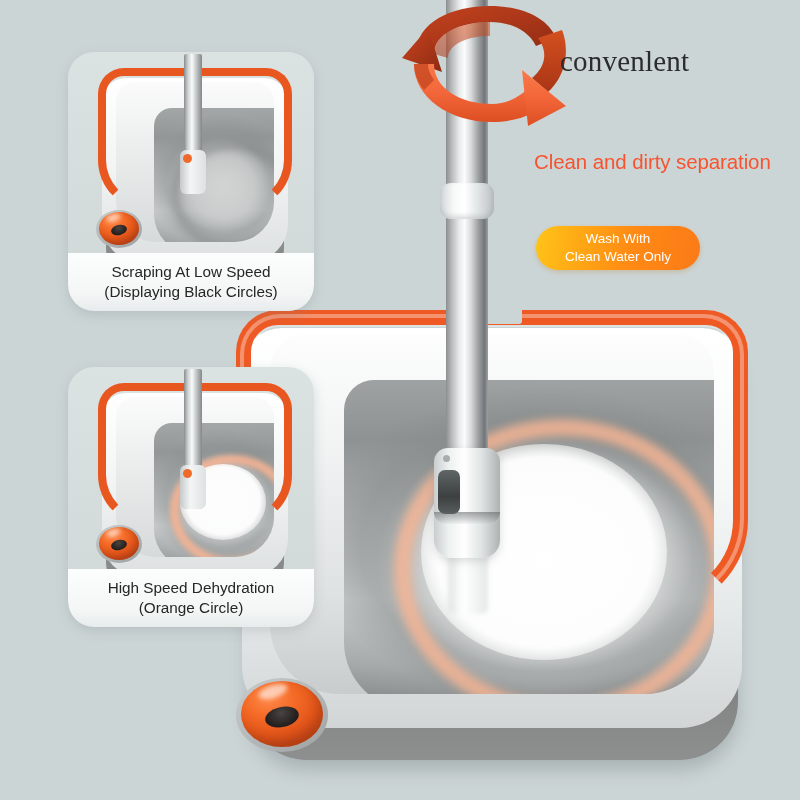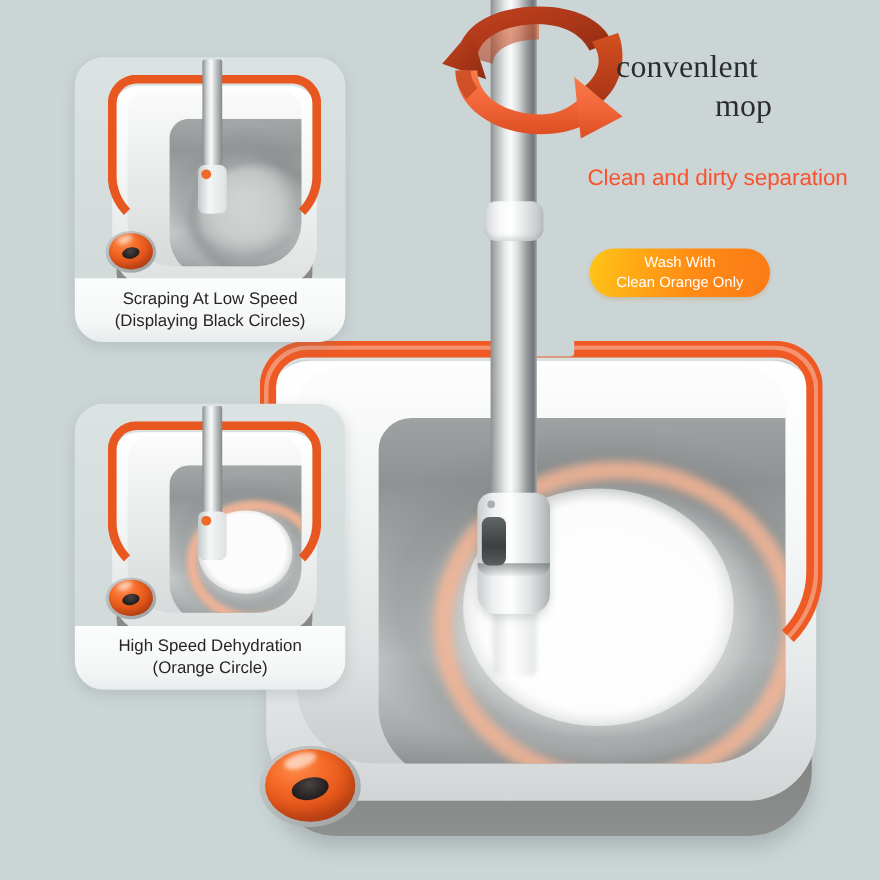--- a/index.html
+++ b/index.html
@@ -553,30 +553,29 @@
       <path d="M16,62 C16,96 52,120 94,120 C118,120 140,112 152,98 L134,82 C124,94 110,102 94,102 C62,102 36,86 36,62 Z" fill="url(#gFront)"></path>
 
       <path d="M124,68 L168,104 L130,124 Z" fill="url(#gFront)"></path>
 
       <path d="M16,62 C16,72 20,80 26,88 L36,78 C32,72 30,68 30,62 Z" fill="#c0421c" opacity="0.7"></path>
     </svg>
   </div>
 
   <div class="title">
     <span class="l1">convenlent</span>
-    <span class="l2">mop</span>
   </div>
 
   <div class="headline">
     <span>Clean and dirty separation</span>
   </div>
 
   <div class="badge">
     <span>Wash With</span>
-    <span>Clean Orange Only</span>
+    <span>Clean Water Only</span>
   </div>
 
   <div class="panel panel-1">
     <div class="mini">
       <div class="mini-body"></div>
       <div class="mini-lip"></div>
       <div class="mini-inner">
         <div class="mini-water">
           <div class="mini-swirl"></div>
           <div class="mini-ring-dark"></div>

